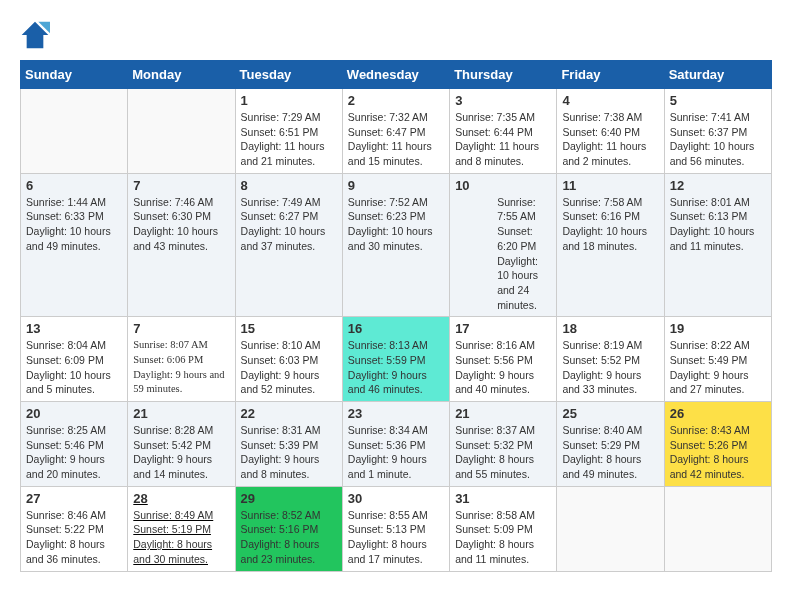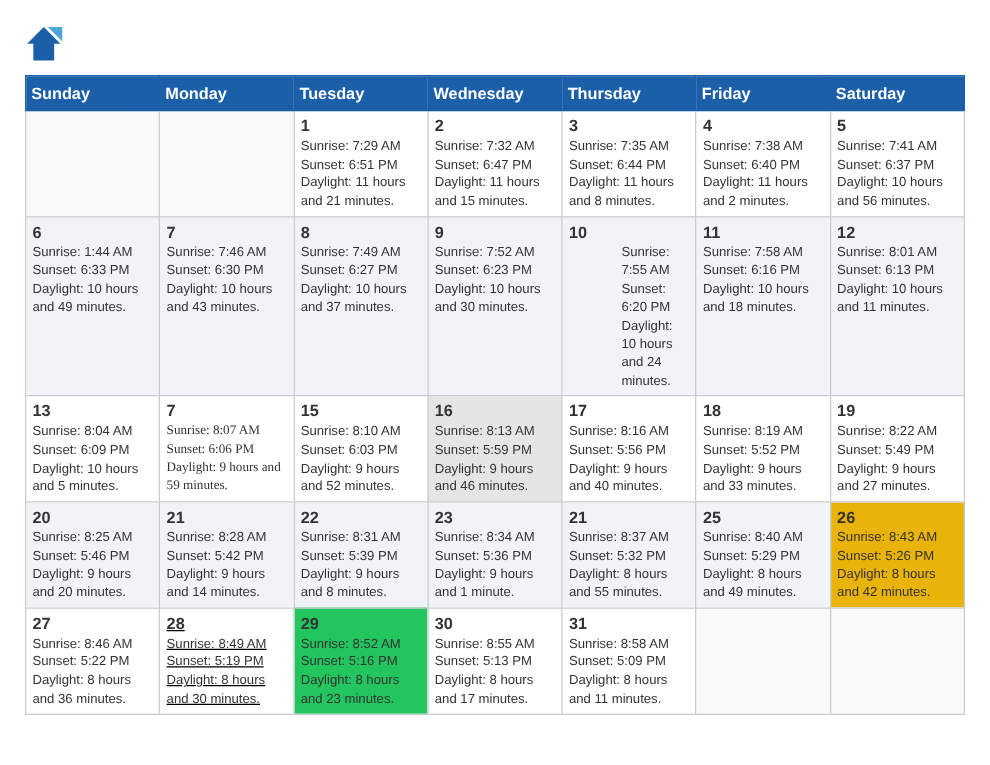--- a/index.html
+++ b/index.html
@@ -221,21 +221,21 @@
           <div class="day-detail" style="white-space: pre-line; font-family: Liberation Serif, serif;">Sunrise: 8:07 AM
 Sunset: 6:06 PM
 Daylight: 9 hours and 59 minutes.</div>
         </td>
         <td style="background: rgb(255, 255, 255);">
           <span class="day-num">15</span>
           <div class="day-detail" style="white-space: pre-line;">Sunrise: 8:10 AM
 Sunset: 6:03 PM
 Daylight: 9 hours and 52 minutes.</div>
         </td>
-        <td style="background: #e5e5e5;">
+        <td style="background: #5eead4;">
           <span class="day-num">16</span>
           <div class="day-detail" style="white-space: pre-line;">Sunrise: 8:13 AM
 Sunset: 5:59 PM
 Daylight: 9 hours and 46 minutes.</div>
         </td>
         <td style="background: rgb(255, 255, 255);">
           <span class="day-num">17</span>
           <div class="day-detail" style="white-space: pre-line;">Sunrise: 8:16 AM
 Sunset: 5:56 PM
 Daylight: 9 hours and 40 minutes.</div>
@@ -283,21 +283,21 @@
           <div class="day-detail" style="white-space: pre-line;">Sunrise: 8:37 AM
 Sunset: 5:32 PM
 Daylight: 8 hours and 55 minutes.</div>
         </td>
         <td style="background: rgb(240, 244, 248);">
           <span class="day-num">25</span>
           <div class="day-detail" style="white-space: pre-line;">Sunrise: 8:40 AM
 Sunset: 5:29 PM
 Daylight: 8 hours and 49 minutes.</div>
         </td>
-        <td style="background: #eab308; margin-left: 48px;">
+        <td style="background: #fde047; margin-left: 48px;">
           <span class="day-num">26</span>
           <div class="day-detail" style="white-space: pre-line;">Sunrise: 8:43 AM
 Sunset: 5:26 PM
 Daylight: 8 hours and 42 minutes.</div>
         </td>
       </tr>
       <tr>
         <td style="background: rgb(255, 255, 255);">
           <span class="day-num">27</span>
           <div class="day-detail" style="white-space: pre-line;">Sunrise: 8:46 AM

